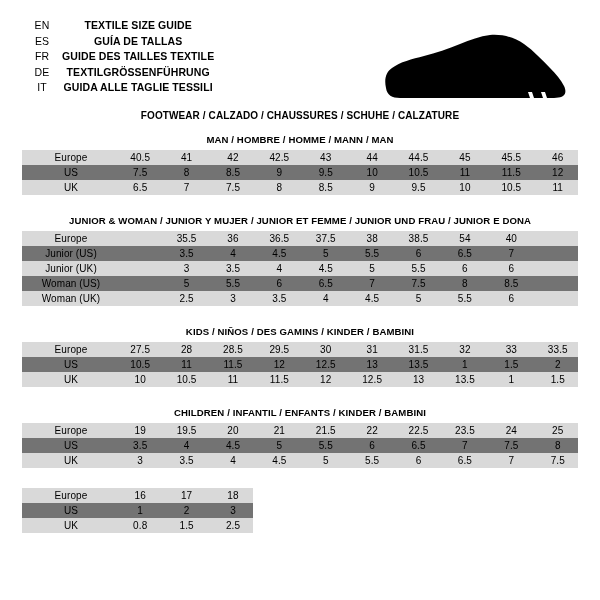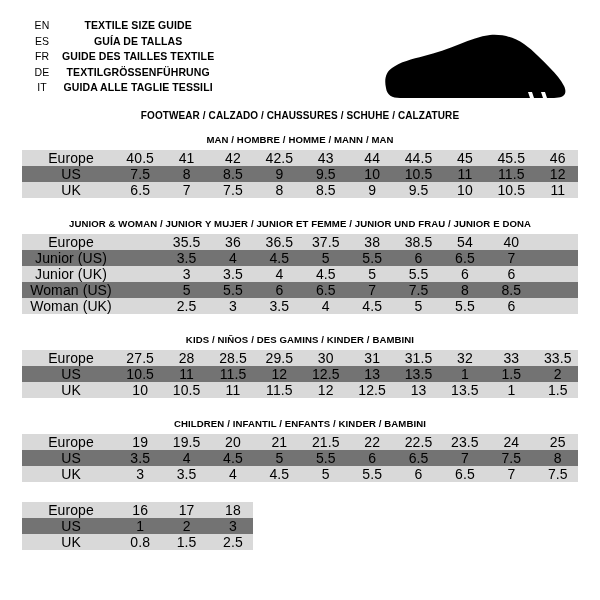--- a/index.html
+++ b/index.html
@@ -68,21 +68,21 @@
   .section-title {
     font-size: 9.6px;
     font-weight: bold;
     letter-spacing: 0.1px;
     margin-bottom: 5px;
   }
   table.size-table {
     border-collapse: collapse;
     table-layout: fixed;
     width: 100%;
-    font-size: 14px;
+    font-size: 10px;
   }
   table.size-table td {
     height: 15px;
     padding: 0 0 0 6px;
     vertical-align: middle;
     white-space: nowrap;
     letter-spacing: 0.1px;
   }
   table.size-table tr.shade td {
     background: #d9d9d9;

